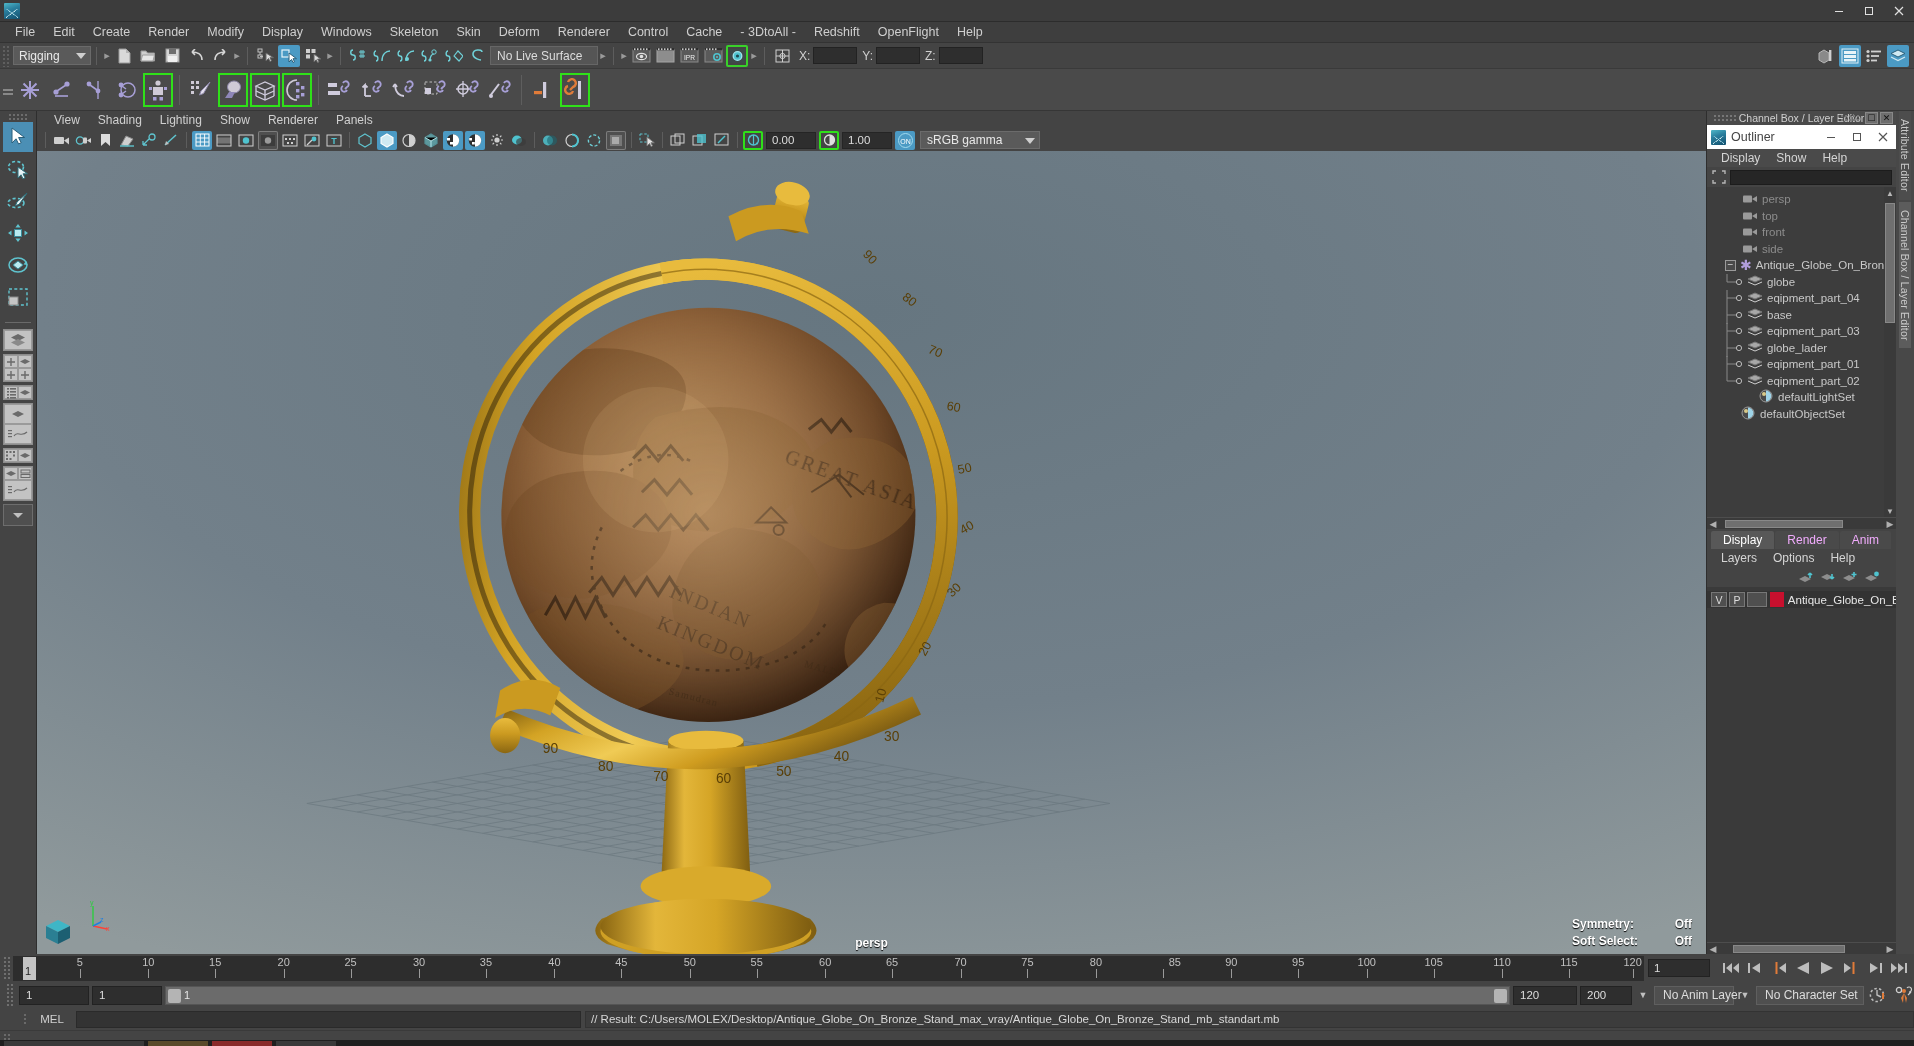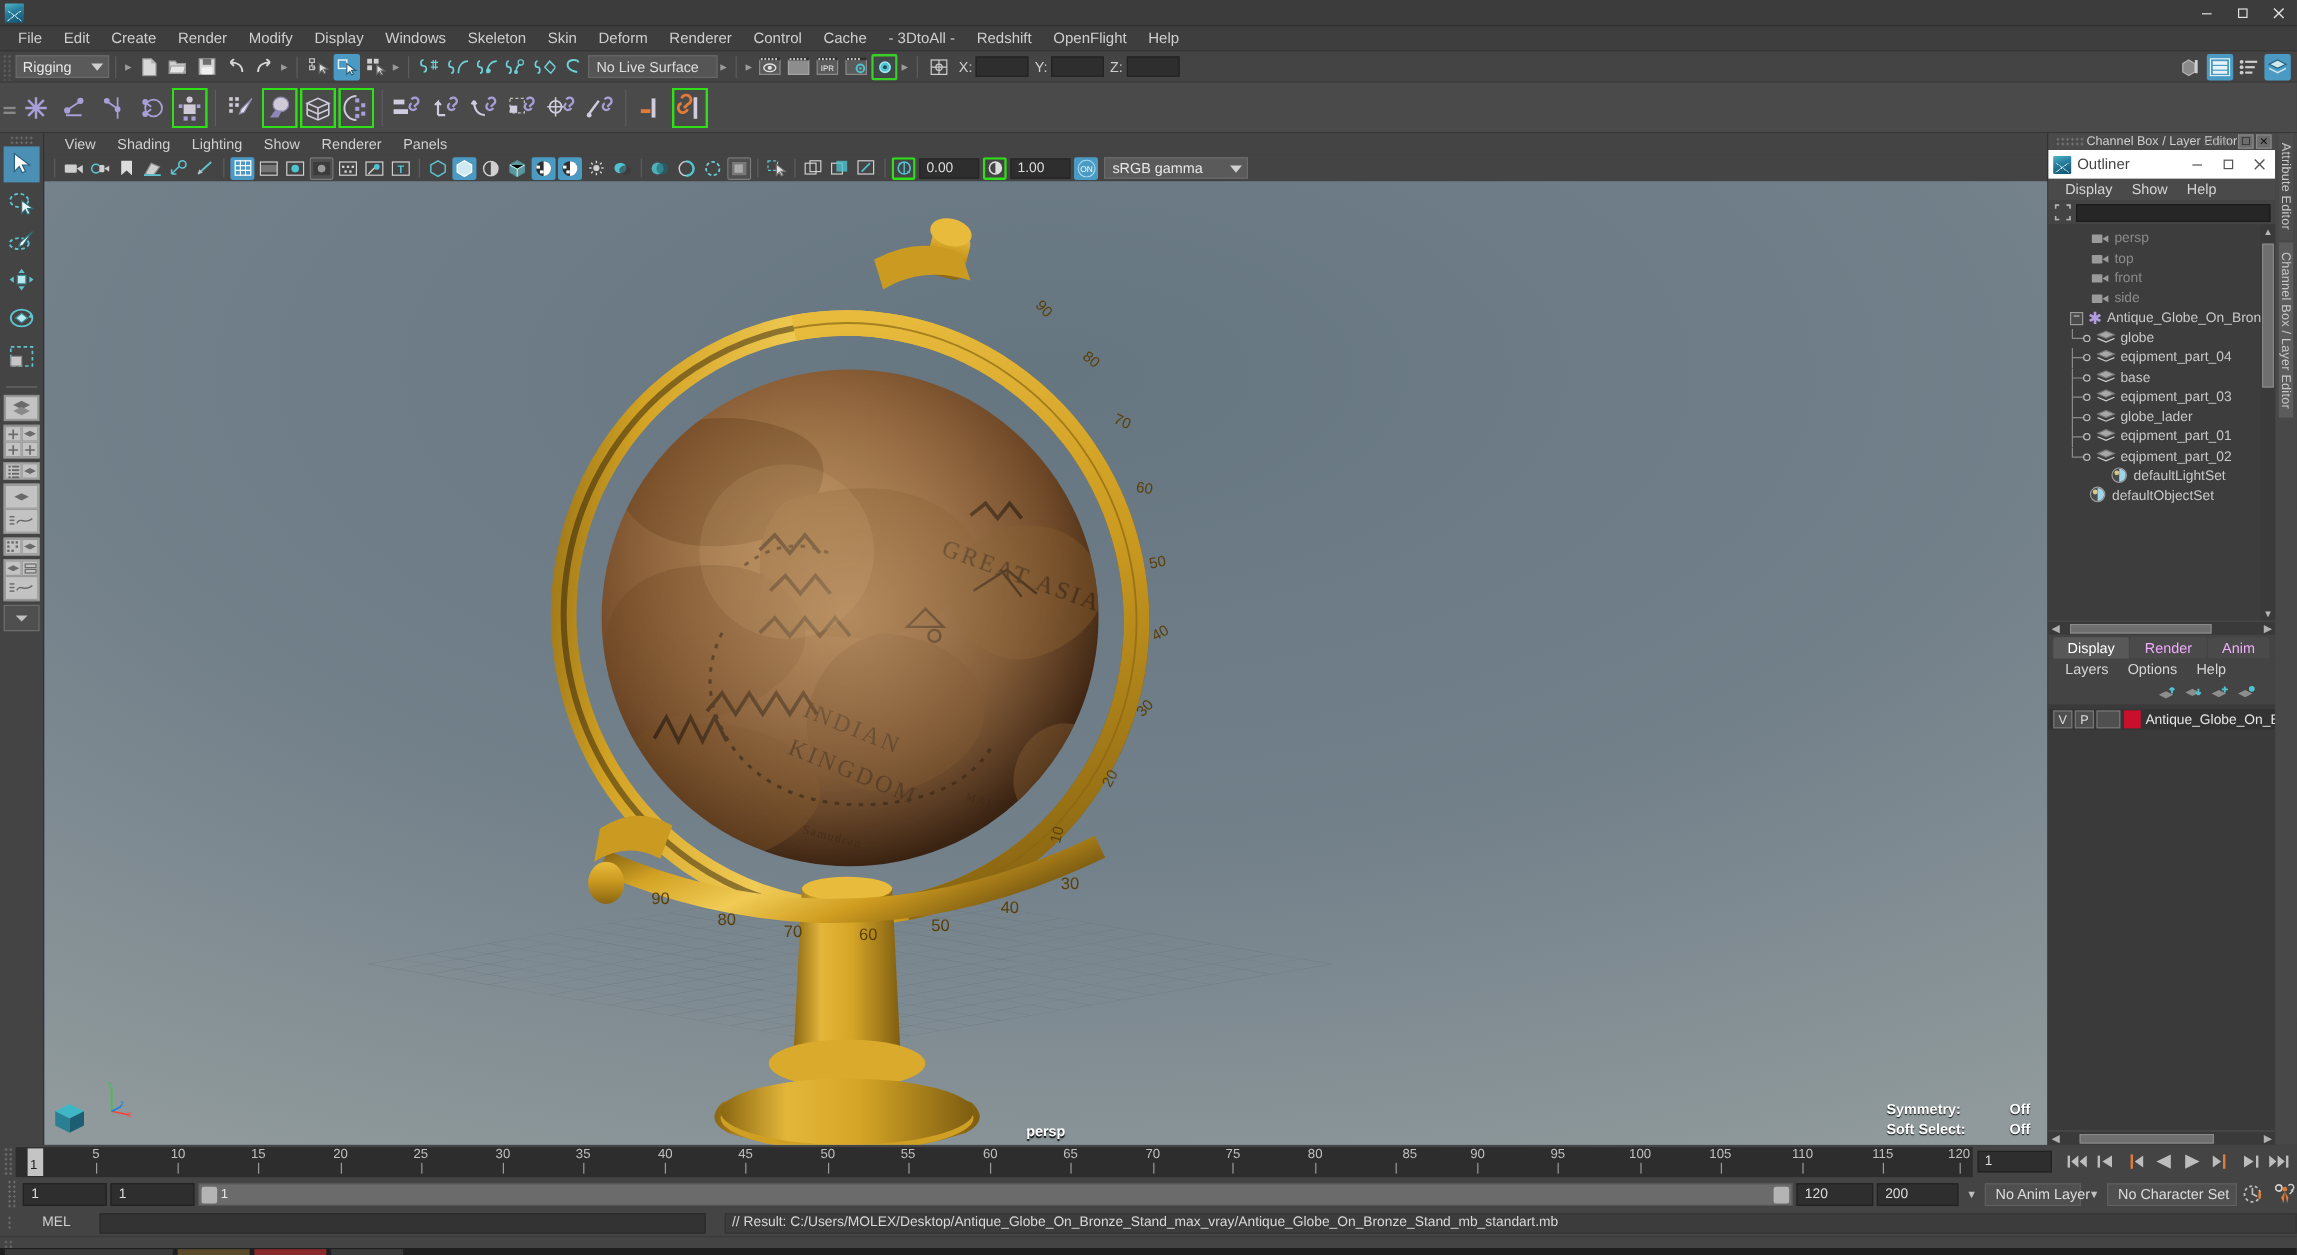--- a/index.html
+++ b/index.html
@@ -222,21 +222,21 @@
   .rangeslider { flex: 1 1 auto; height: 19px; background: #6b6b6b; border: 1px solid #555; position: relative; }
   .rangeslider .handle { position: absolute; top: 2px; width: 13px; height: 14px; background: #b4b4b4; border-radius: 2px; }
   .rangeslider .hl { left: 2px; }
   .rangeslider .hr { right: 2px; }
   .rangeslider .lbl { position: absolute; left: 18px; top: 2px; font-size: 11px; color: #e8e8e8; }
   .dropsel { height: 19px; background: #4f4f4f; border: 1px solid #5f5f5f; color: #ddd; font-size: 12px; display:flex;align-items:center;padding:0 8px; white-space:nowrap;}
   .dd-arrow { width: 16px; display:flex;align-items:center;justify-content:center;color:#c0c0c0;font-size:9px;}
   .rbtn { width: 22px; height: 22px; display:flex;align-items:center;justify-content:center; }
 
   
-  .cmdline { flex: 0 0 22px; background: #444; display: flex; align-items: center; padding-left: 3px; gap: 16px;}
+  .cmdline { flex: 0 0 22px; background: #444; display: flex; align-items: center; padding-left: 3px; gap: 4px; margin-left: 17px;}
   .cmdline .lbl { width: 40px; font-size: 11.5px; color: #d0d0d0; text-align: center; }
   .cmdline input { width: 505px; height: 17px; background: #333; border: 1px solid #2a2a2a; color: #ddd; font-size: 11.5px; padding-left: 4px; outline:none;
     font-family:"Liberation Sans",sans-serif;}
   .cmdresult { flex: 1 1 auto; height: 17px; background: #3c3c3c; border: 1px solid #333; color: #d8d8d8; font-size: 11.5px; display: flex; align-items: center; padding-left: 5px; white-space:nowrap; overflow:hidden;}
   .helpline { flex: 0 0 16px; background: #444; border-top: 1px solid #3a3a3a; display:flex; align-items:center; }
   .helpline .dots { width: 8px; height: 12px; background-image: radial-gradient(#6a6a6a 1px, transparent 1px); background-size:4px 4px; margin-left:3px;}
 
   
   .taskbar { position:absolute; left:0; bottom:0; width: 1914px; height: 6px; background:#1f1f1f; display:flex; align-items:center;}
   .tb-chip { height: 5px; margin-left: 4px; }
@@ -1656,21 +1656,21 @@
   <div class="rangebar">
     <div class="tgrip-v"></div>
     <div class="rfield" style="width:70px;">1</div>
     <div class="rfield" style="width:70px;">1</div>
     <div class="rangeslider">
       <div class="handle hl"></div>
       <div class="lbl">1</div>
       <div class="handle hr"></div>
     </div>
     <div class="rfield" style="width:64px;">120</div>
-    <div class="rfield" style="width:68px;">200</div>
+    <div class="rfield" style="width:52px;">200</div>
     <div class="dd-arrow">▼</div>
     <div class="dropsel" style="width:80px;">No Anim Layer</div>
     <div class="dd-arrow">▼</div>
     <div class="dropsel" style="width:108px;">No Character Set</div>
     <div class="rbtn">
       <svg width="20" height="18" viewBox="0 0 20 18">
           <circle cx="9" cy="9" r="6.6" fill="none" stroke="#bdbdbd" stroke-width="1.5" stroke-dasharray="2.5 2.2"></circle>
           <path d="M9,4 v5 l4,2" stroke="#bdbdbd" stroke-width="1.4" fill="none"></path>
           <rect x="14" y="7" width="2" height="6" fill="#e07b39"></rect>
         </svg>

